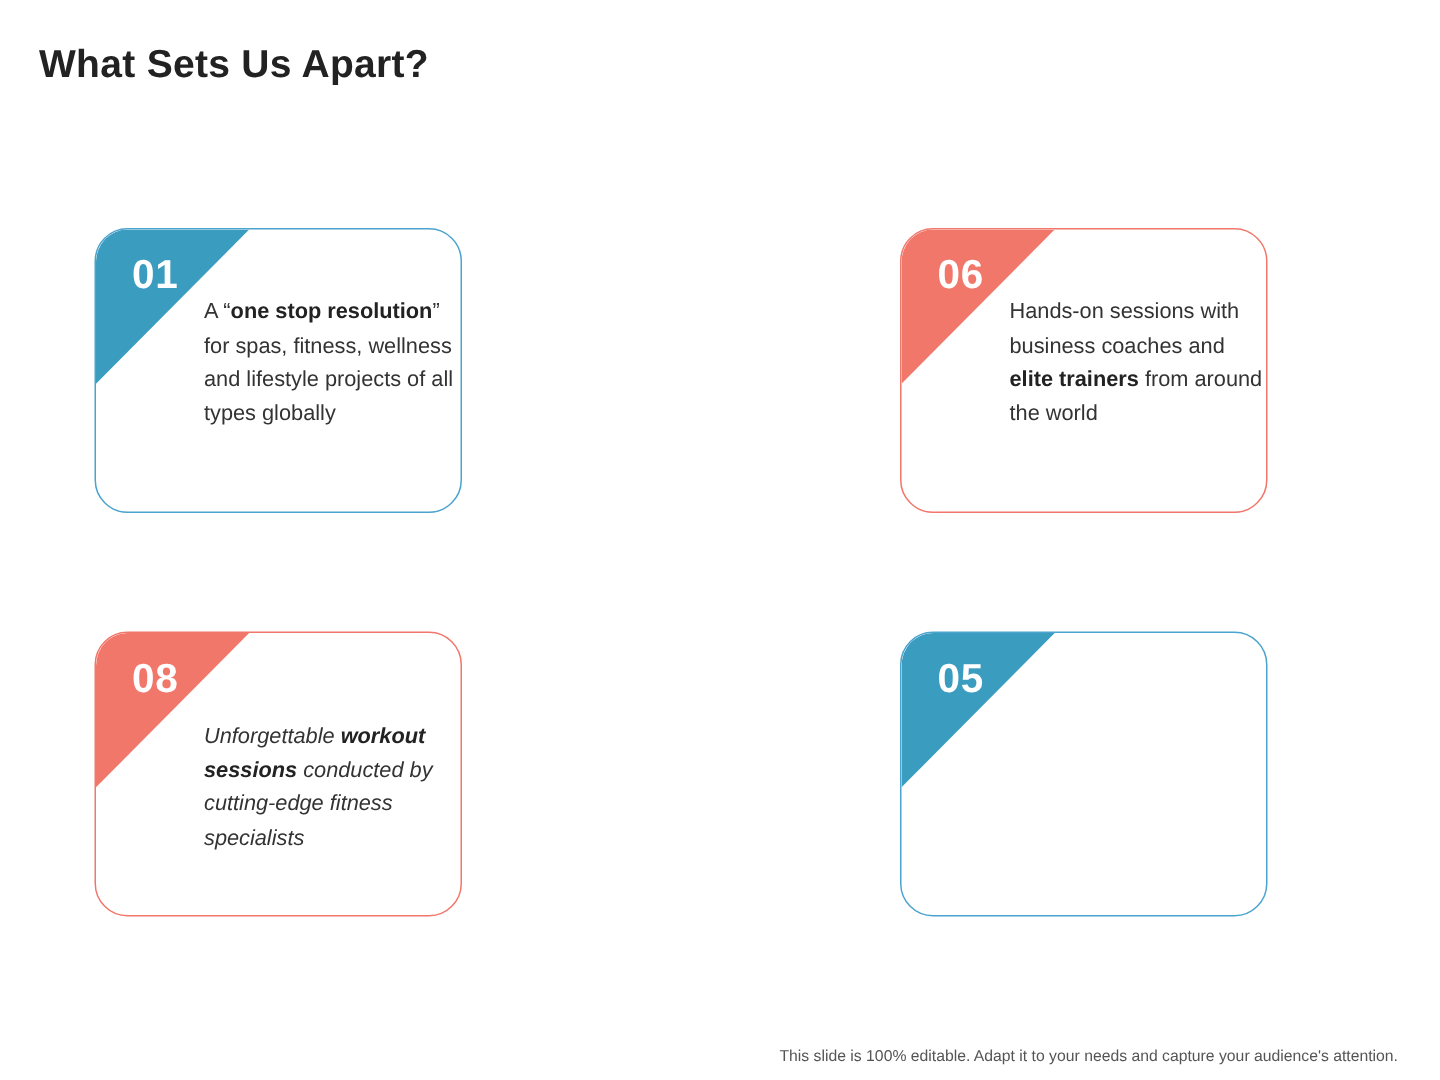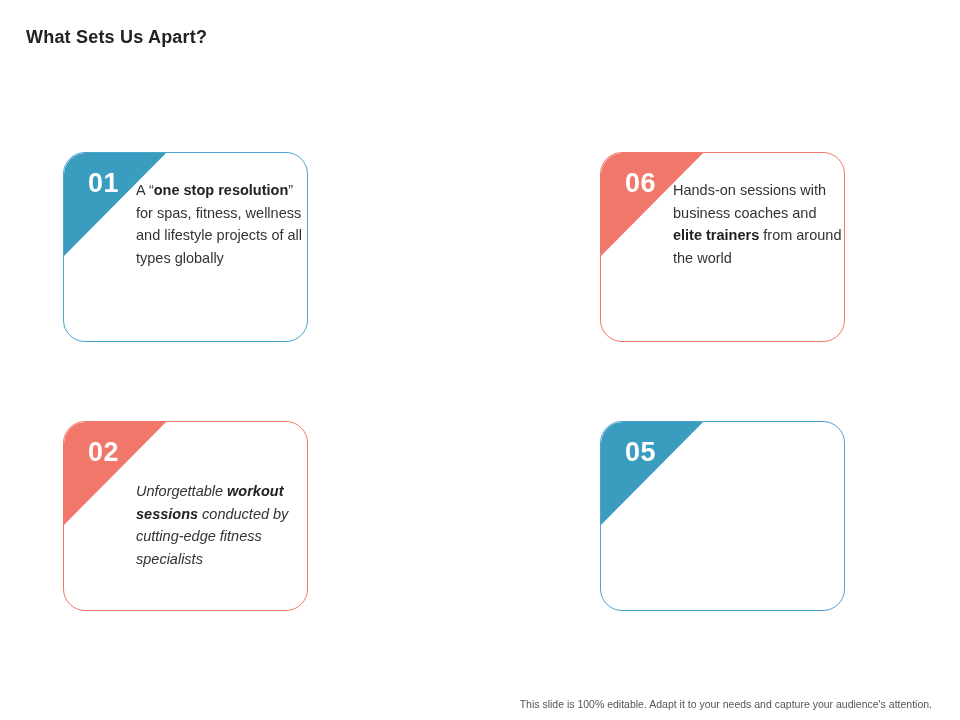--- a/index.html
+++ b/index.html
@@ -17,21 +17,21 @@
   .slide {
     position: absolute;
     left: 0; top: 0;
     width: 960px;
     height: 720px;
   }
   .title {
     position: absolute;
     left: 26px;
     top: 27px;
-    font-size: 18px;
+    font-size: 26px;
     font-weight: bold;
     color: #222222;
     letter-spacing: 0.2px;
   }
   .subtitle {
     position: absolute;
     left: 27px;
     top: 70px;
     width: 900px;
     font-size: 10.5px;
@@ -64,21 +64,21 @@
     left: 24px;
     top: 15px;
     font-size: 27px;
     font-weight: bold;
     color: #ffffff;
     letter-spacing: 0.5px;
   }
   .card-text {
     position: absolute;
     left: 72px;
-    top: 26px;
+    top: 44px;
     width: 172px;
     font-size: 14.5px;
     line-height: 22.5px;
     color: #333333;
   }
   .card-text b { font-weight: bold; color: #222222; }
 
   .c1 { left: 63px;  top: 152px; }
   .c2 { left: 600px; top: 152px; }
   .c3 { left: 63px;  top: 421px; }
@@ -116,21 +116,21 @@
       <path id="wedge-2" d="M0 22 A22 22 0 0 1 22 0 L108 0 L0 104 Z" fill="#f2776b"></path>
     </svg>
     <div class="num">06</div>
     <div class="card-text">Hands-on sessions with business coaches and <b>elite trainers</b> from around the world</div>
   </div>
 
   <div class="card c3 card-border-red" style="border-color: rgb(242, 119, 107);">
     <svg class="wedge" viewBox="0 0 257 190" preserveAspectRatio="none">
       <path id="wedge-3" d="M0 22 A22 22 0 0 1 22 0 L108 0 L0 104 Z" fill="#f2776b"></path>
     </svg>
-    <div class="num">02</div>
+    <div class="num">08</div>
     <div class="card-text">Unforgettable <b>workout sessions</b> conducted by cutting-edge fitness specialists</div>
   </div>
 
   <div class="card c4 card-border-blue" style="border-color: rgb(75, 163, 207);">
     <svg class="wedge" viewBox="0 0 257 190" preserveAspectRatio="none">
       <path id="wedge-4" d="M0 22 A22 22 0 0 1 22 0 L108 0 L0 104 Z" fill="#3a9cbf"></path>
     </svg>
     <div class="num">05</div>
   </div>
 

